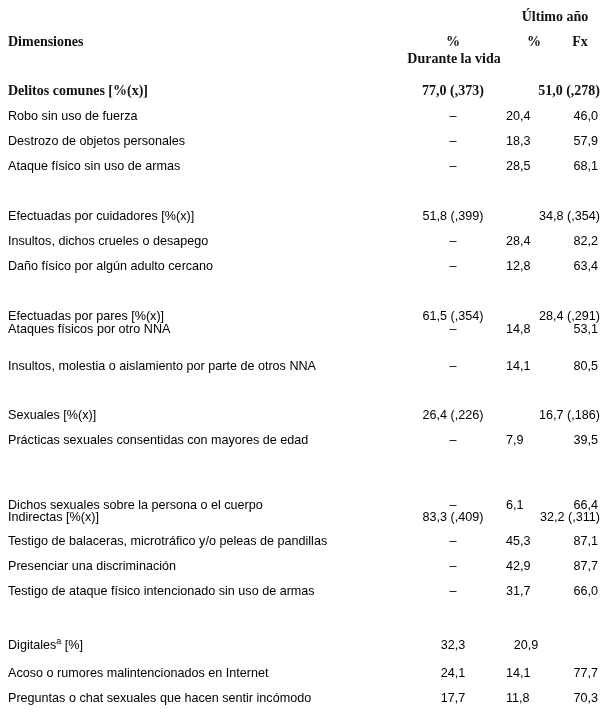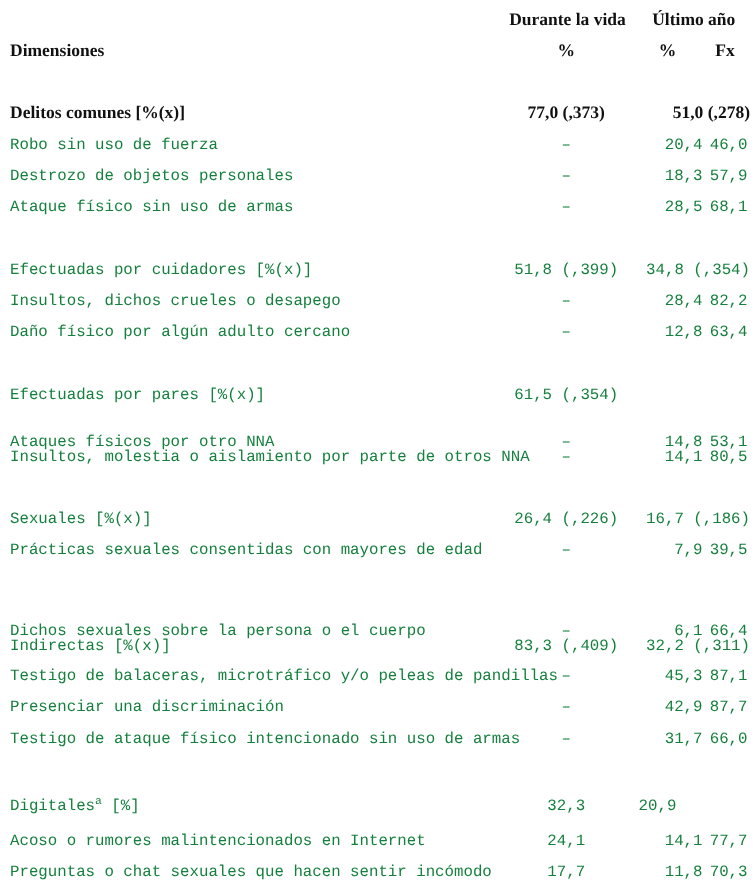--- a/index.html
+++ b/index.html
@@ -1,35 +1,35 @@
 <!DOCTYPE html>
 <html><head>
 <meta charset="utf-8">
 <style>
   html, body { margin:0; padding:0; background:#ffffff; }
   body { width:605px; height:714px; position:relative; overflow:hidden;
          font-family:"DejaVu Serif", "Liberation Serif", serif; color:#111; }
   .row { position:absolute; left:0; width:605px; height:20px; font-size:13.2px; line-height:20px; }
   .label { position:absolute; left:8px; white-space:nowrap; }
   .c1 { position:absolute; left:398px; width:110px; text-align:center; }
-  .c2 { position:absolute; left:506px; width:56px; text-align:right; }
+  .c2 { position:absolute; left:506px; width:56px; text-align:left; }
   .c3 { position:absolute; left:556px; width:42px; text-align:right; }
   .c23 { position:absolute; left:506px; width:94px; text-align:right; }
   .bold { font-weight:bold; font-family:"Liberation Serif", "DejaVu Serif", serif; font-size:14px; }
-  .light { font-family:Liberation Mono, monospace; font-weight:normal; font-size:12.6px; color:#15803d; }
+  .light { font-family:Liberation Sans, sans-serif; font-weight:normal; font-size:12.6px; color:#000000; }
   .hdr { font-weight:bold; font-family:"Liberation Serif", serif; font-size:14px; }
   sup { font-size:9px; line-height:0; }
   .c1d { position:absolute; left:398px; width:110px; text-align:center; }
   .c2d { position:absolute; left:479px; width:94px; text-align:center; }
 </style>
 </head>
 <body>
 
 <div class="row hdr" style="top:7px;">
-  <span class="c1" style="left:396px;width:116px;">Durante la vida</span>
+  <span class="c1" style="left:396px;width:116px;margin-top:42px;">Durante la vida</span>
   <span class="c23" style="left:512px;width:86px;text-align:center;">Último año</span>
 </div>
 <div class="row hdr" style="top:32px;">
   <span class="label">Dimensiones</span>
   <span class="c1">%</span>
   <span class="c2" style="width:40px;left:514px;text-align:center;">%</span>
   <span class="c3" style="text-align:center;left:562px;width:36px;">Fx</span>
 </div>
 
 <div class="row bold" style="top:81px;">
@@ -70,22 +70,23 @@
 <div class="row light" style="top:256px;">
   <span class="label">Daño físico por algún adulto cercano</span>
   <span class="c1">–</span>
   <span class="c2">12,8</span>
   <span class="c3">63,4</span>
 </div>
 
 <div class="row light" style="top:306px;">
   <span class="label">Efectuadas por pares [%(x)]</span>
   <span class="c1">61,5 (,354)</span>
+  <span class="c23">28,4 (,291)</span>
 </div>
-<div class="row light" style="top:344px;">
+<div class="row light" style="top:319px;">
   <span class="label">Ataques físicos por otro NNA</span>
   <span class="c1">–</span>
   <span class="c2">14,8</span>
   <span class="c3">53,1</span>
 </div>
 <div class="row light" style="top:356px;">
   <span class="label">Insultos, molestia o aislamiento por parte de otros NNA</span>
   <span class="c1">–</span>
   <span class="c2">14,1</span>
   <span class="c3">80,5</span>

